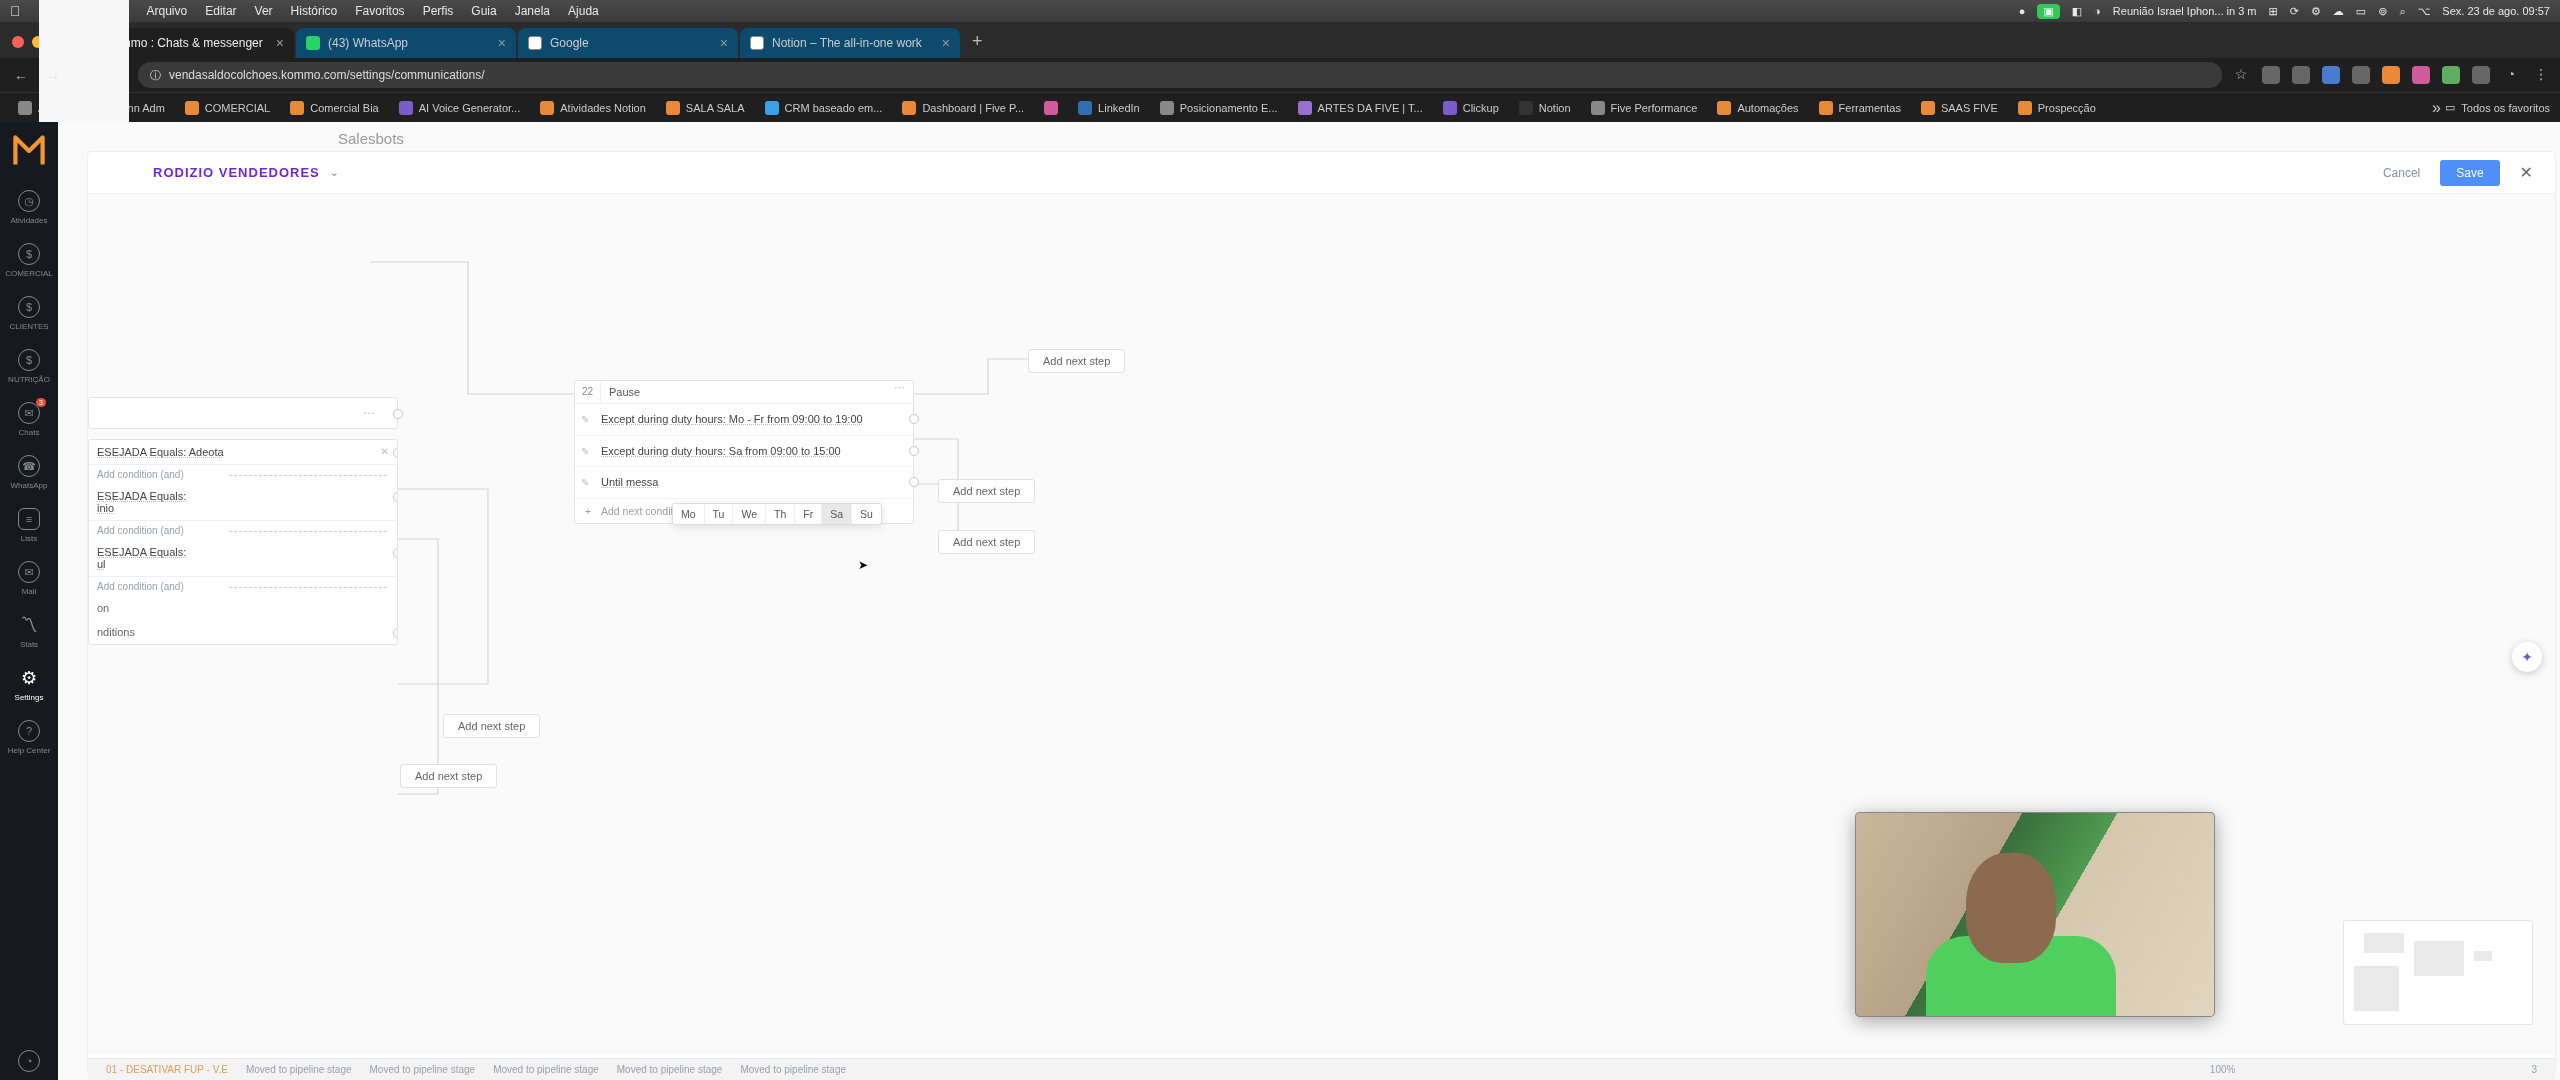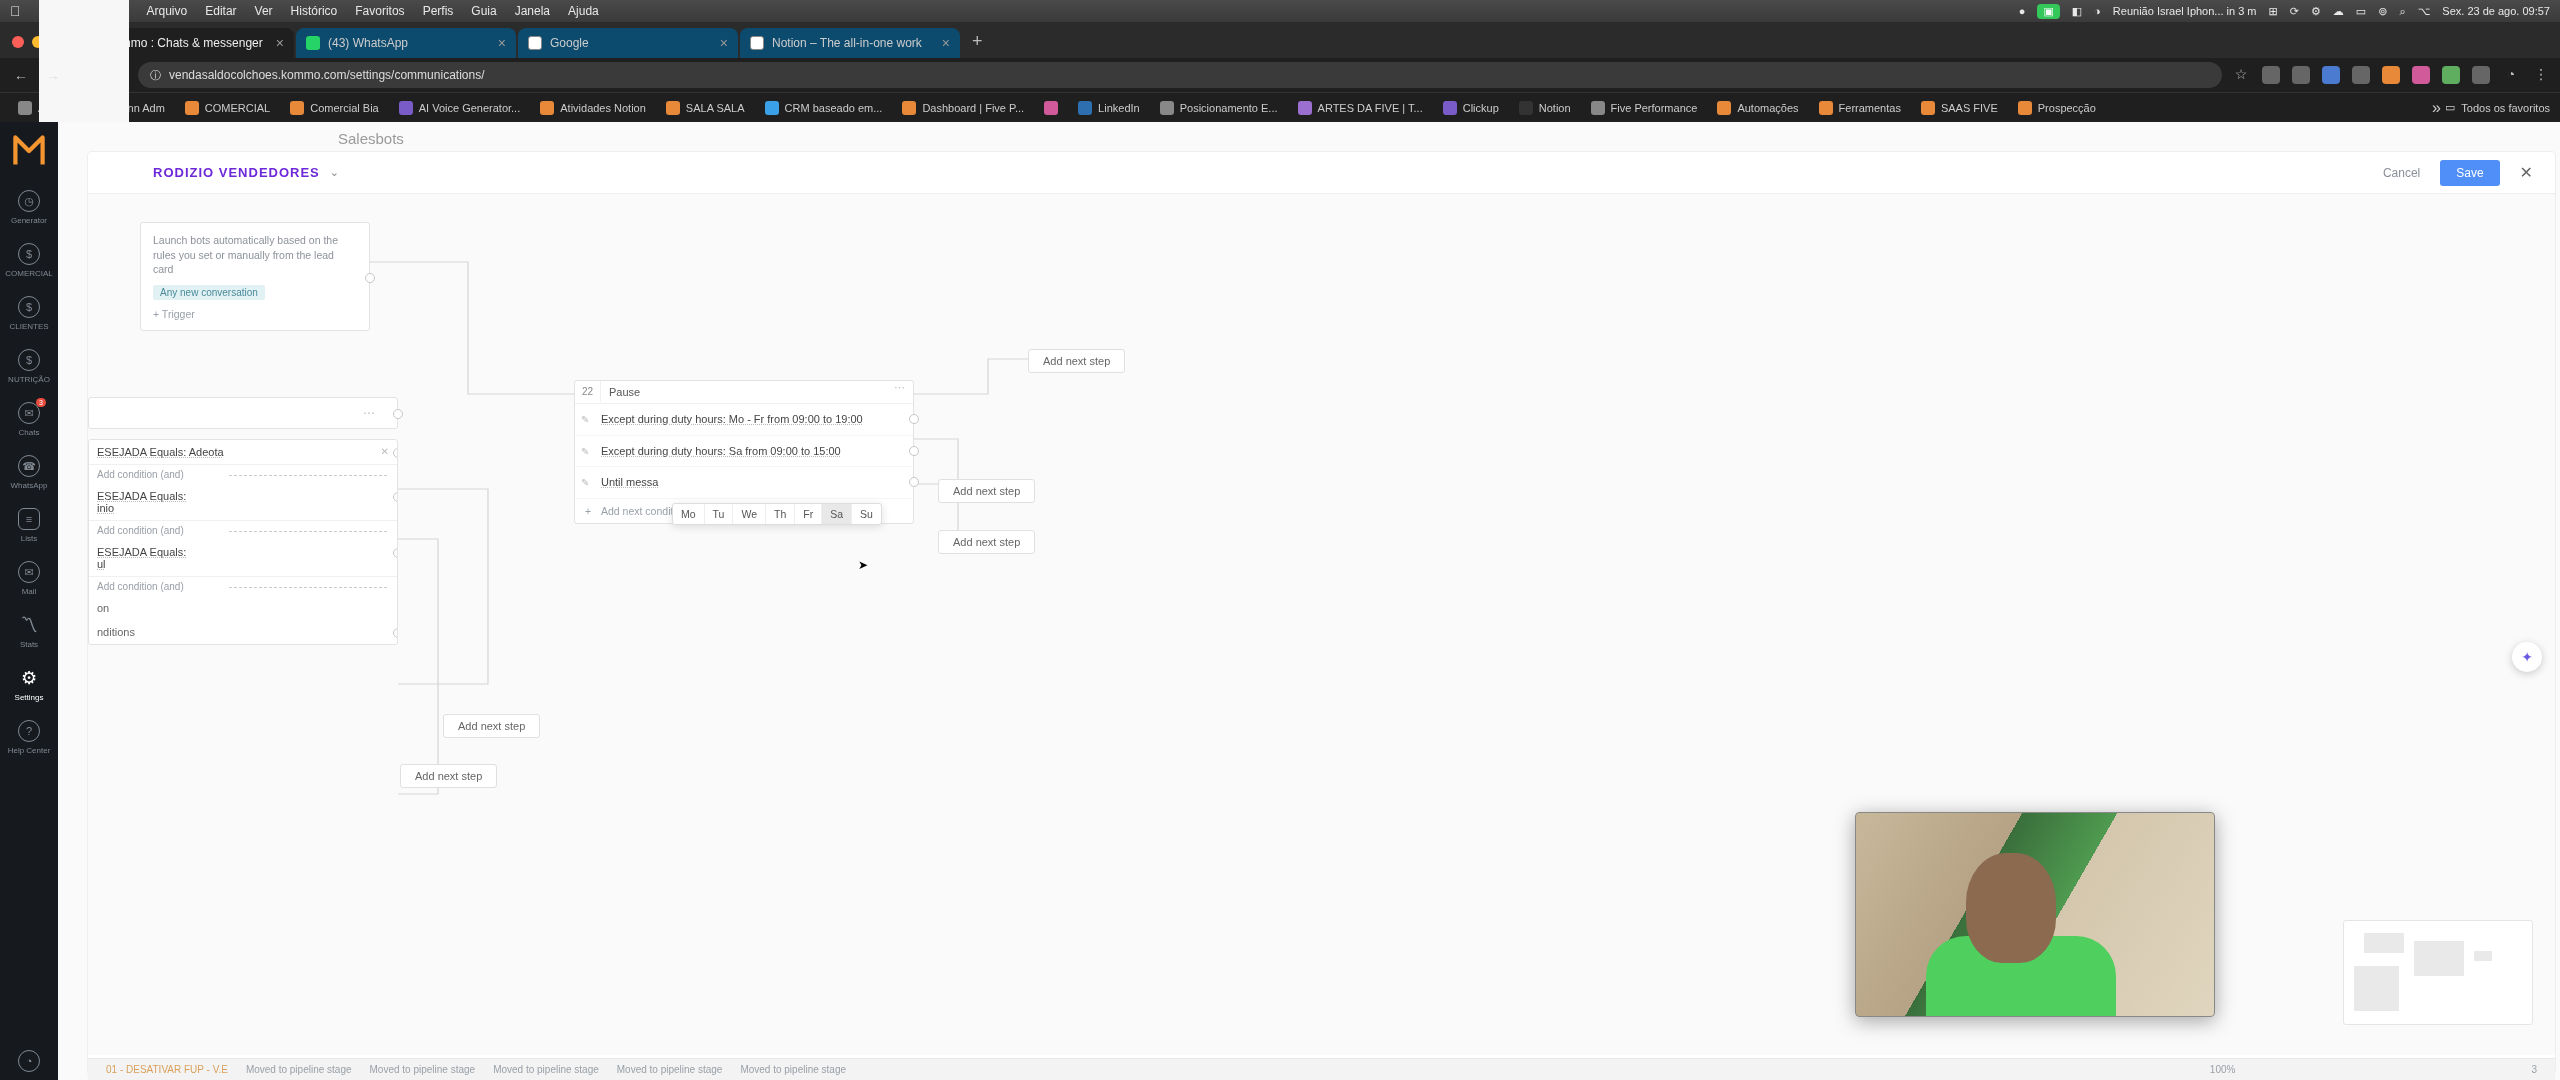--- a/index.html
+++ b/index.html
@@ -336,21 +336,21 @@
 <div class="app">
 
   <div class="vnav">
     <div class="logo">
       <svg viewBox="0 0 40 40">
           <path d="M4 36 L4 4 L20 20 L36 4 L36 36" stroke="#f39530" stroke-width="5" fill="none" stroke-linejoin="round"></path>
         </svg>
     </div>
     <div class="item">
         <span class="ico">◷</span>
-        <span>Generator</span>
+        <span>Atividades</span>
       </div>
     <div class="item">
         <span class="ico">$</span>
         <span>COMERCIAL</span>
       </div>
     <div class="item">
         <span class="ico">$</span>
         <span>CLIENTES</span>
       </div>
     <div class="item">
@@ -421,26 +421,20 @@
 
         <svg class="wires">
           <path d="M282 68 L380 68 L380 200 L486 200"></path>
           <path d="M310 295 L400 295 L400 490 L310 490"></path>
           <path d="M310 345 L350 345 L350 600 L310 600"></path>
           <path d="M826 200 L900 200 L900 165 L940 165"></path>
           <path d="M826 245 L870 245 L870 295 L850 295"></path>
           <path d="M826 290 L870 290 L870 345 L850 345"></path>
         </svg>
 
-        <div class="node trigger-card">
-          <div class="desc">Launch bots automatically based on the rules you set or manually from the lead card</div>
-          <span class="chip">Any new conversation</span>
-          <div class="addtrig">Trigger</div>
-          <span class="port" style="top:50px"></span>
-        </div>
 
         <div class="node empty-node">
           <span class="port"></span>
           <span style="position:absolute;right:22px;top:8px;color:#bbb;font-size:12px">⋯</span>
         </div>
 
         <div class="node cond-stack">
           <div class="t">
             <span class="u">ESEJADA Equals: Adeota</span>
             <span class="x">✕</span>

